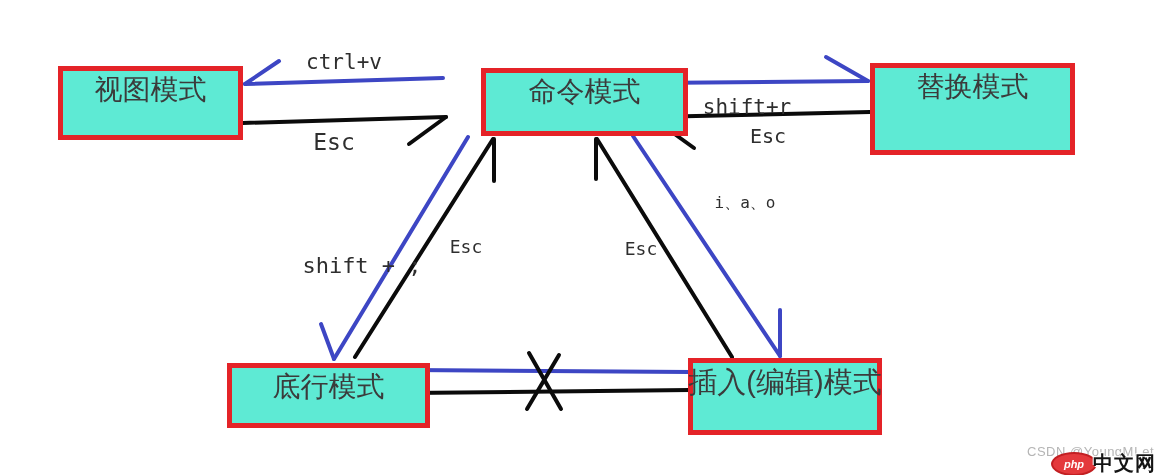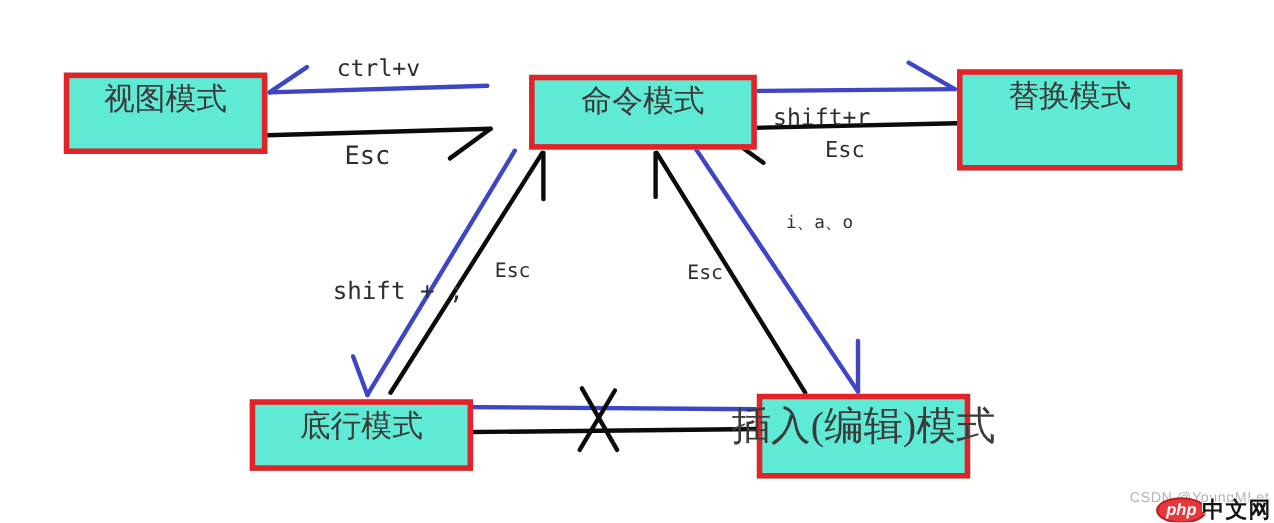--- a/index.html
+++ b/index.html
@@ -20,21 +20,21 @@
     color:#3b3b3b;
     font-size:28px;
     white-space:nowrap;
     z-index:2;
   }
   .mode-box.overflowing{overflow:visible;}
   #box-view{left:58px;top:66px;width:185px;height:74px;}
   #box-command{left:461px;top:68px;width:207px;height:68px;margin-left:20px;}
   #box-replace{left:870px;top:63px;width:205px;height:92px;}
   #box-lastline{left:227px;top:363px;width:203px;height:65px;}
-  #box-insert{left:688px;top:358px;width:194px;height:77px;font-size:36px;font-family:Liberation Serif, serif;}
+  #box-insert{left:688px;top:358px;width:194px;height:77px;font-size:29px;}
   .edge-label{
     position:absolute;
     transform:translate(-50%,-50%);
     font-family:"DejaVu Sans Mono","Liberation Mono",monospace;
     color:#2e2e2e;
     white-space:nowrap;
     z-index:3;
   }
   #lbl-ctrl-v{left:344px;top:62px;font-size:21px;}
   #lbl-esc-view{left:334px;top:142px;font-size:23px;}
@@ -60,21 +60,21 @@
   }
   .php-oval{
     display:inline-flex;align-items:center;justify-content:center;
     width:46px;height:24px;
     background:#e4393c;
     border:2px solid #c21f22;
     border-radius:50%;
     color:#ffffff;
     font-weight:bold;
     font-style:italic;
-    font-size:15px;
+    font-size:11px;
     box-sizing:border-box;
     margin-right:-4px;
   }
   .logo-suffix{
     font-weight:bold;
     font-size:20px;
     color:#141414;
     letter-spacing:1px;
     text-shadow:1px 1px 0 #ffffff, -1px -1px 0 #ffffff;
   }

